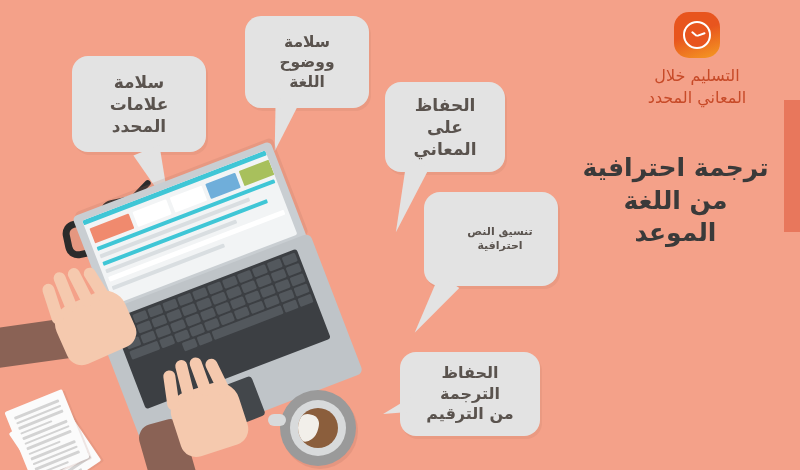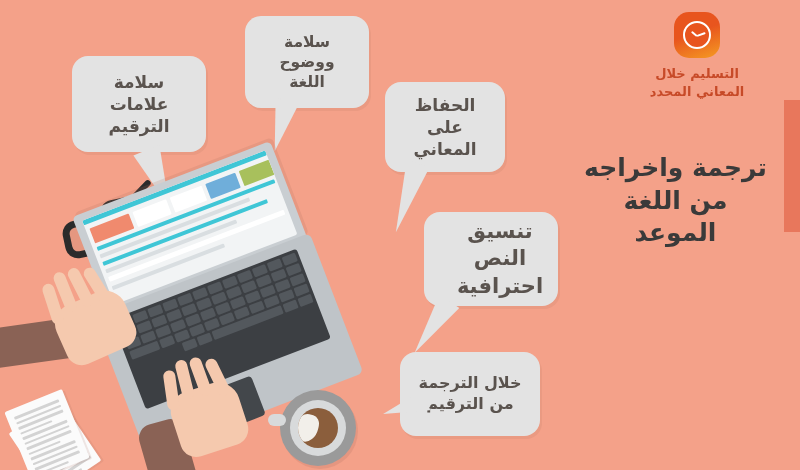--- a/index.html
+++ b/index.html
@@ -31,21 +31,21 @@
     background:#E8551E;border:2.5px solid #fff;
     box-sizing:border-box;
   }
   .logo-mark .hand-h,.logo-mark .hand-m{
     position:absolute;left:50%;top:50%;background:#fff;border-radius:1px;
     transform-origin:0% 50%;
   }
   .logo-mark .hand-h{width:7px;height:2.2px;transform:rotate(-140deg);}
   .logo-mark .hand-m{width:9px;height:2.2px;transform:rotate(-20deg);}
   .logo-caption{
-    margin-top:7px;color:#C74A28;font-weight:bold;font-size:13px;
+    margin-top:7px;color:#C74A28;font-weight:normal;font-size:16px;
     line-height:1.35;letter-spacing:0;
   }
 
   
   .headline{
     position:absolute;right:22px;top:152px;width:205px;
     text-align:center;color:#3A3A3A;
     font-weight:bold;font-size:25px;line-height:1.3;
   }
 
@@ -74,21 +74,21 @@
     left:24px;top:84px;transform:rotate(14deg);
   }
   
   #b3{left:385px;top:82px;width:120px;height:90px;font-size:17px;}
   #b3 .tail{
     border-left:12px solid transparent;border-right:12px solid transparent;
     border-top:72px solid #E3E3E3;
     left:10px;top:80px;transform:rotate(18deg);
   }
   
-  #b4{left:424px;top:212px;width:134px;height:94px;font-size:21px;padding-left:28px;}
+  #b4{left:424px;top:192px;width:134px;height:94px;font-size:11px;padding-left:28px;}
   #b4 .tail{
     border-left:12px solid transparent;border-right:12px solid transparent;
     border-top:62px solid #E3E3E3;
     left:-4px;top:84px;transform:rotate(34deg);
   }
   
   #b5{left:400px;top:352px;width:140px;height:84px;font-size:16px;}
   #b5 .tail{
     border-left:11px solid transparent;border-right:11px solid transparent;
     border-top:46px solid #E3E3E3;
@@ -197,30 +197,30 @@
         <div class="hand-m"></div>
       </div>
     </div>
     <div class="logo-caption">
       <div>التسليم خلال</div>
       <div>المعاني المحدد</div>
     </div>
   </div>
 
   <div class="headline">
-    <div>ترجمة واخراجه</div>
+    <div>ترجمة احترافية</div>
     <div>من اللغة</div>
     <div>الموعد</div>
   </div>
 
   <div class="bubble" id="b1">
     <div class="tail"></div>
     <div>
       <div>سلامة علامات</div>
-      <div>الترقيم</div>
+      <div>المحدد</div>
     </div>
   </div>
 
   <div class="bubble" id="b2">
     <div class="tail"></div>
     <div>
       <div>سلامة ووضوح</div>
       <div>اللغة</div>
     </div>
   </div>
@@ -237,21 +237,21 @@
     <div class="tail"></div>
     <div>
       <div>تنسيق النص</div>
       <div>احترافية</div>
     </div>
   </div>
 
   <div class="bubble" id="b5">
     <div class="tail"></div>
     <div>
-      <div>خلال الترجمة</div>
+      <div>الحفاظ الترجمة</div>
       <div>من الترقيم</div>
     </div>
   </div>
 
   <div class="desk">
 
     <div class="glasses">
       <div class="lens l"></div>
       <div class="lens r"></div>
       <div class="bridge"></div>

